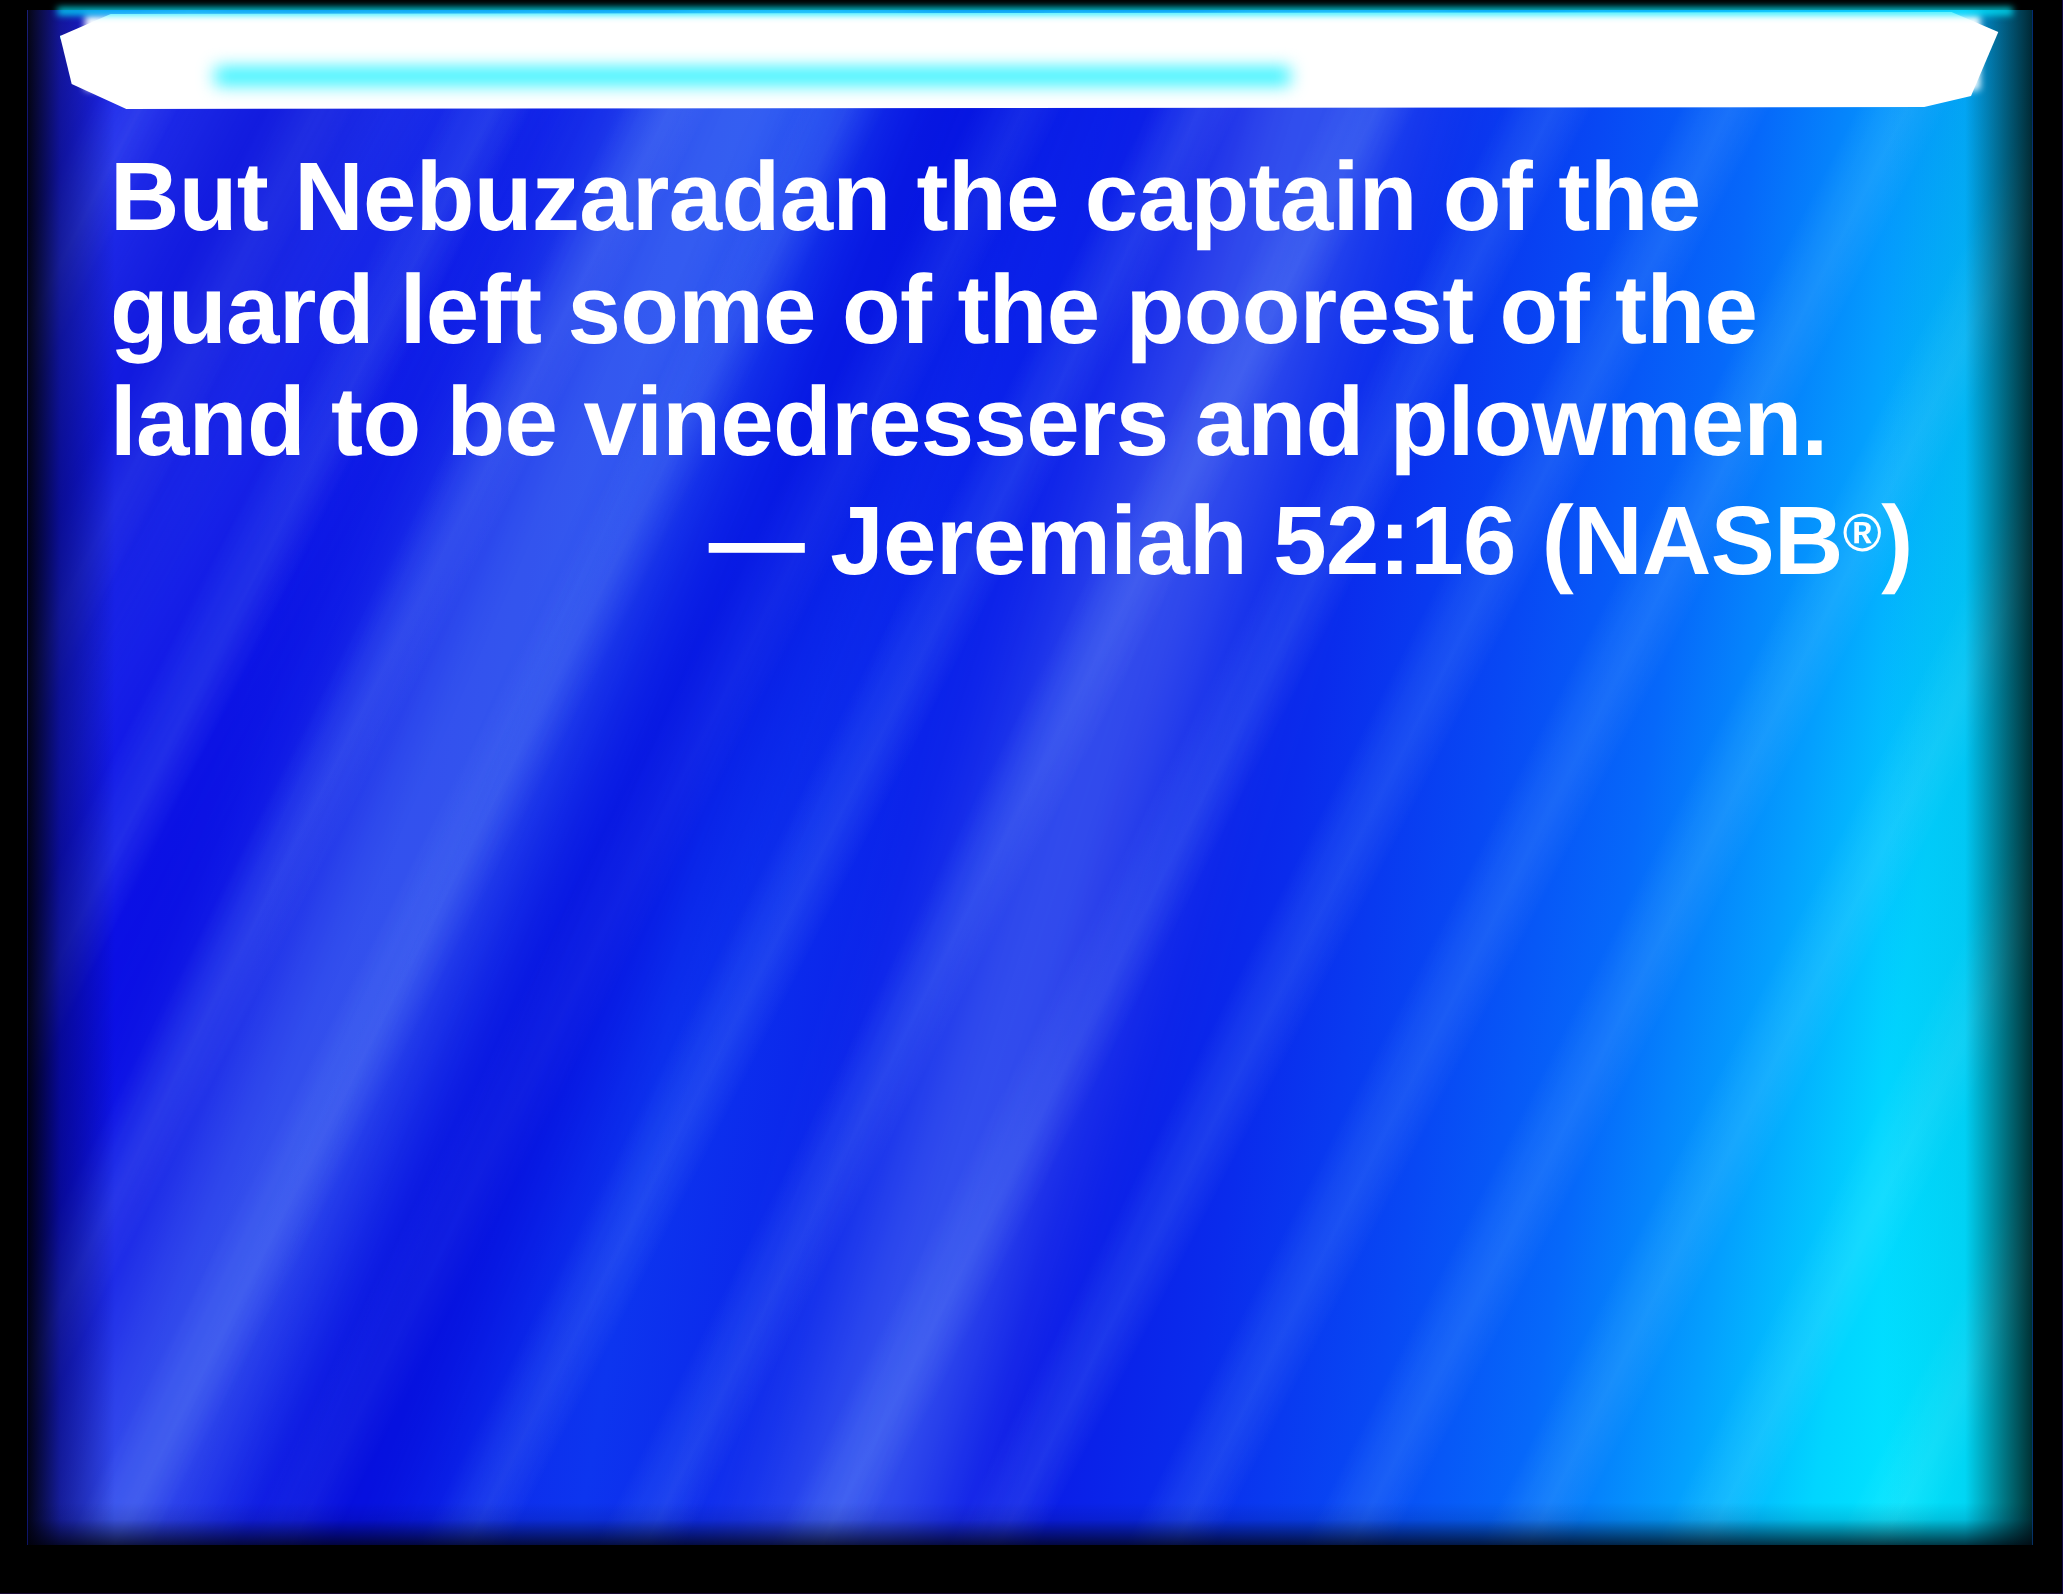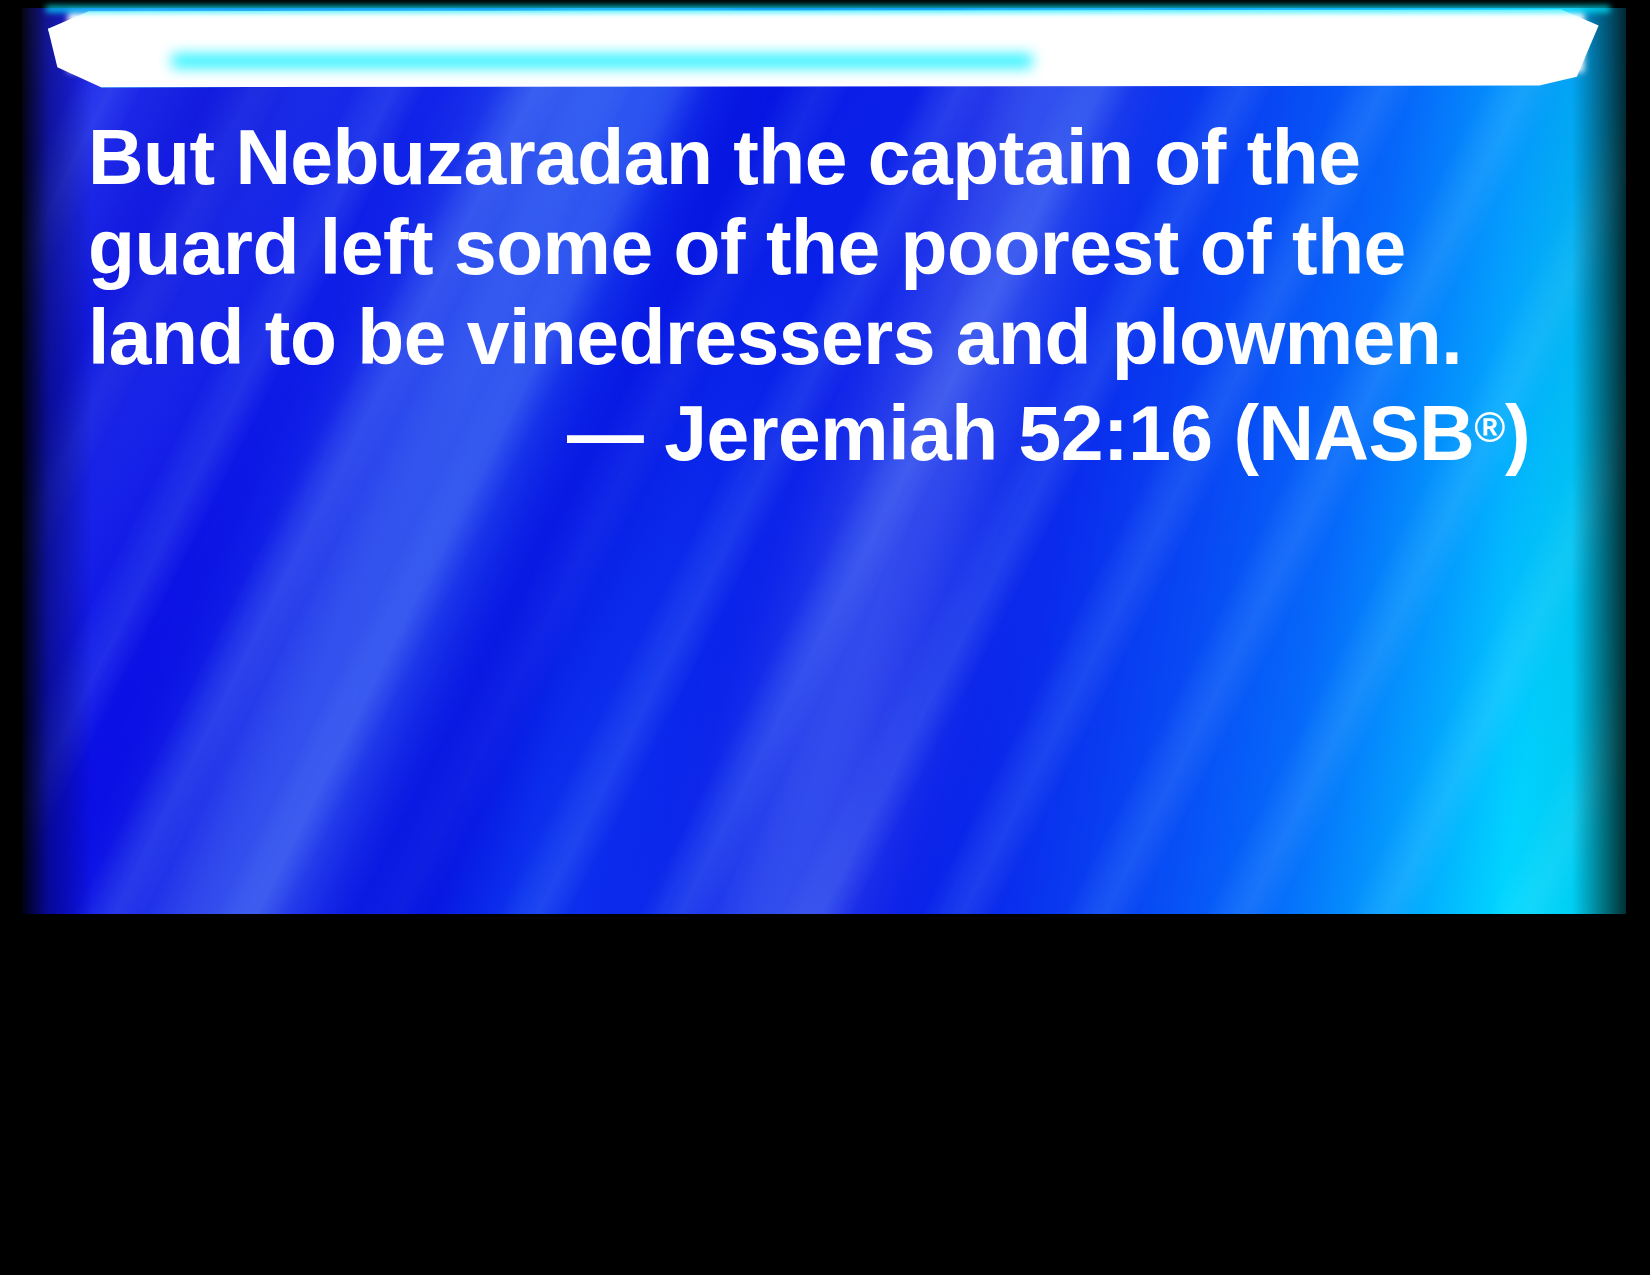--- a/index.html
+++ b/index.html
@@ -3,21 +3,21 @@
 <meta charset="utf-8">
 <style>
   html, body {
     margin: 0;
     padding: 0;
     background: #000000;
   }
   #slide {
     position: relative;
     width: 1650px;
-    height: 914px;
+    height: 1275px;
     overflow: hidden;
     background: #4c1d95;
     font-family: "Liberation Sans", sans-serif;
   }
 
   
   .frame {
     position: absolute;
     inset: 0;
     background: #000000;

